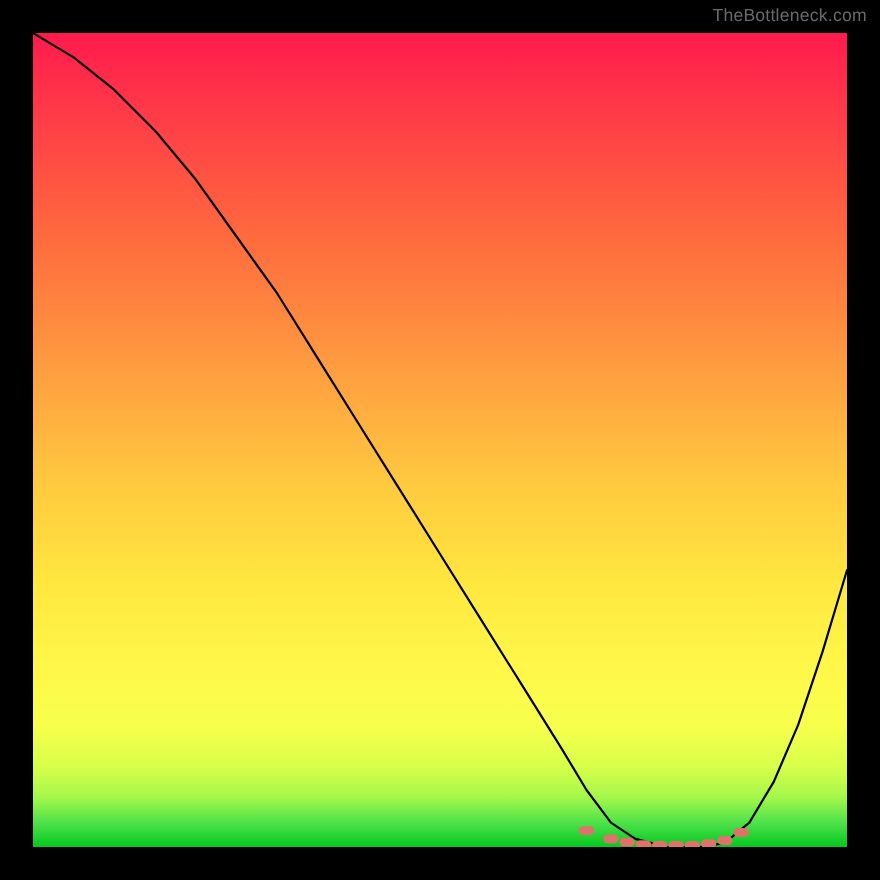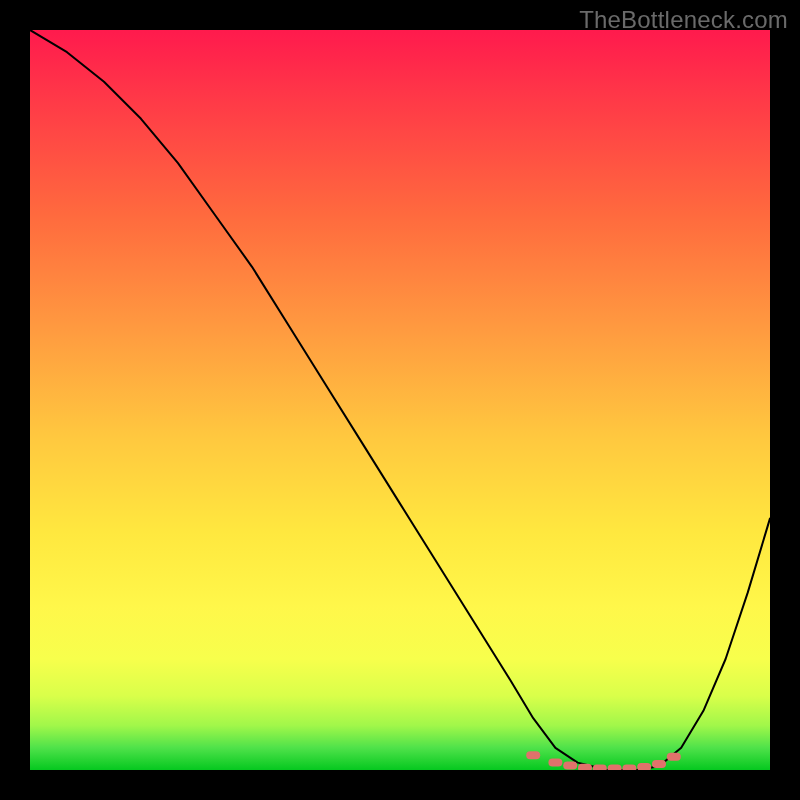--- a/index.html
+++ b/index.html
@@ -40,21 +40,21 @@
       #a1f74a 94%,
       #4fe24a 97%,
       #05c81f 100%
     );
   }
   .watermark {
     position: absolute;
     top: 6px;
     right: 12px;
     color: #6a6a6a;
-    font-size: 24px;
+    font-size: 16px;
     font-weight: 500;
     letter-spacing: 0.2px;
     user-select: none;
   }
   svg.curve {
     position: absolute;
     left: 0;
     top: 0;
     width: 740px;
     height: 740px;

